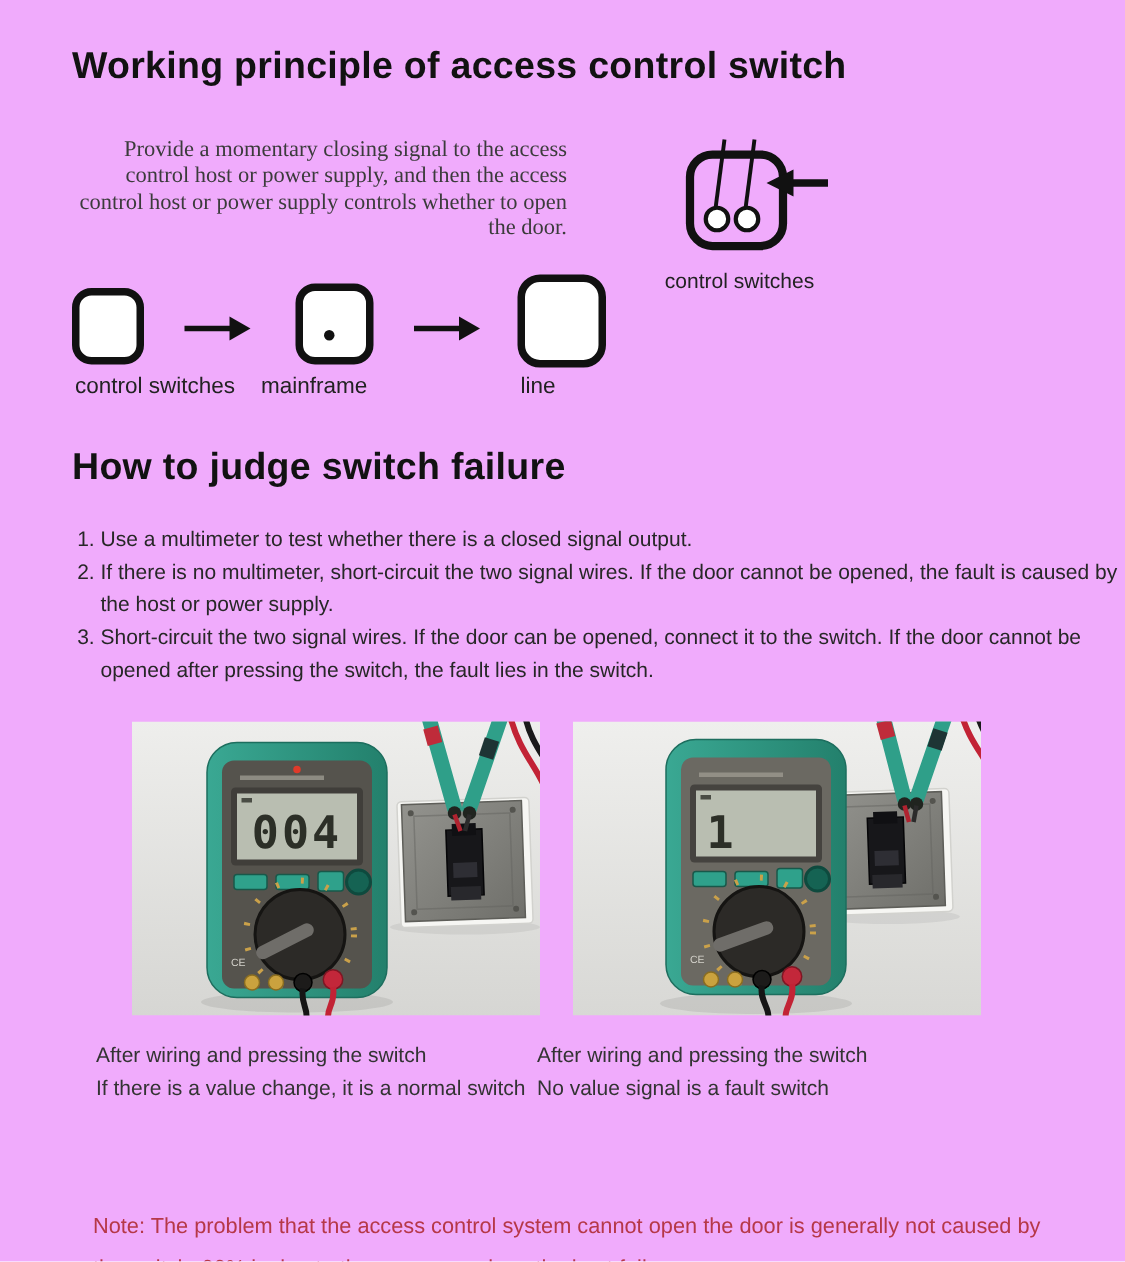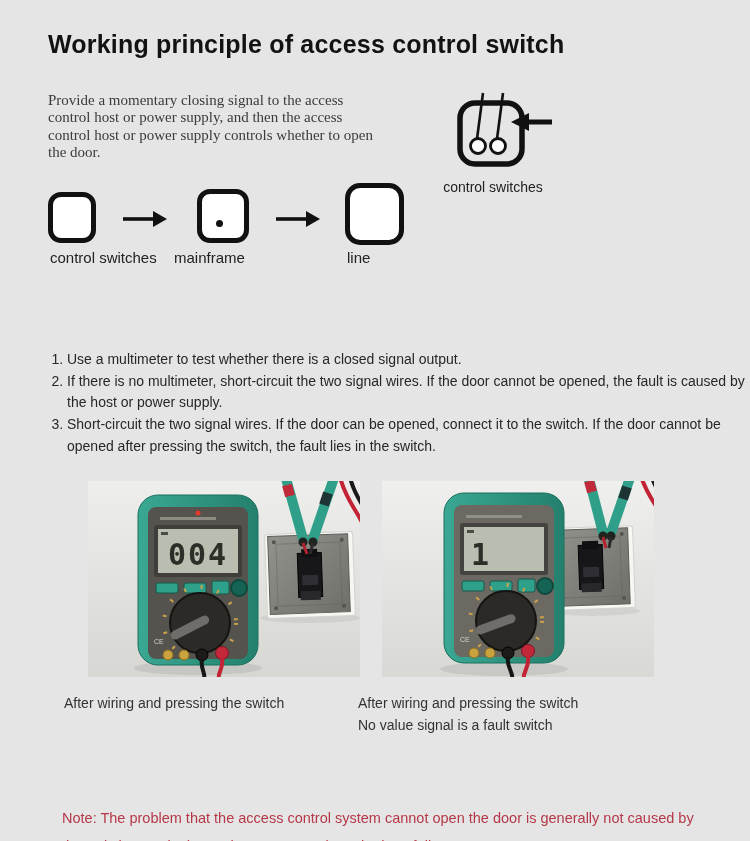--- a/index.html
+++ b/index.html
@@ -1,20 +1,20 @@
 <!DOCTYPE html>
 <html><head>
 <meta charset="utf-8">
 <style>
   html,body{margin:0;padding:0;background:#ffffff;}
-  #page{position:relative;width:750px;height:841px;background:#e5e5e5;overflow:hidden;
+  #page{position:relative;width:750px;height:841px;background:#f0abfc;overflow:hidden;
         font-family:"Liberation Sans",sans-serif;color:#1a1a1a;}
   .abs{position:absolute;}
   .h1{font-size:25px;font-weight:bold;letter-spacing:.2px;color:#121212;}
-  .serif{font-family:"Liberation Serif","DejaVu Serif",serif;}
+  .serif{font-family:"Liberation Serif","DejaVu Serif",serif;text-align:right;}
   #principle-desc{left:48px;top:92px;width:330px;font-size:15px;line-height:1.15;color:#3b3b3b;}
   #side-note{left:566px;top:113px;width:142px;font-size:13.5px;line-height:1.28;color:#4c4c4c;}
   .flow-square{border:5px solid #111;border-radius:13px;background:#fff;box-sizing:border-box;}
   .flow-label{font-size:15px;color:#222;white-space:nowrap;}
   .dot{position:absolute;width:7px;height:7px;border-radius:50%;background:#111;}
   #switch-icon-label{left:437px;top:179px;width:112px;text-align:center;font-size:14px;color:#222;}
   #steps-list{left:50px;top:349px;width:692px;margin:0;padding-left:17px;
               font-size:14px;line-height:1.55;color:#272727;}
   #steps-list li{margin:0;}
   .photo{width:272px;height:196px;display:block;}
@@ -59,20 +59,21 @@
       <line x1="1" y1="14" x2="33" y2="14" stroke="#111" stroke-width="3.6"></line>
       <polygon points="45,14 31,6 31,22" fill="#111"></polygon>
     </svg>
   </div>
   <div class="abs flow-square" style="left:345px;top:183px;width:59px;height:62px;border-width:5.5px;border-radius:15px;"></div>
 
   <div class="abs flow-label" style="left:50px;top:249px;">control switches</div>
   <div class="abs flow-label" style="left:174px;top:249px;">mainframe</div>
   <div class="abs flow-label" style="left:347px;top:249px;">line</div>
 
+  <div class="abs h1" style="left:48px;top:297px;">How to judge switch failure</div>
 
   <ol class="abs" id="steps-list">
     <li>Use a multimeter to test whether there is a closed signal output.</li>
     <li>If there is no multimeter, short-circuit the two signal wires. If the door cannot be opened, the fault is caused by the host or power supply.</li>
     <li>Short-circuit the two signal wires. If the door can be opened, connect it to the switch. If the door cannot be opened after pressing the switch, the fault lies in the switch.</li>
   </ol>
 
   <div class="abs" style="left:88px;top:481px;">
     <svg class="photo" viewBox="0 0 272 196">
       <defs>
@@ -215,20 +216,21 @@
         <circle cx="114" cy="174" r="6" fill="#1c1b1a" stroke="#000"></circle>
         <circle cx="134" cy="172" r="6.5" fill="#c3273a" stroke="#7e1623"></circle>
         <path d="M114,178 C112,188 120,194 118,200" fill="none" stroke="#151515" stroke-width="4"></path>
         <path d="M134,177 C136,188 128,194 130,200" fill="none" stroke="#c22335" stroke-width="4"></path>
       </g>
     </svg>
   </div>
 
   <div class="abs caption" style="left:64px;top:692px;">
     <div>After wiring and pressing the switch</div>
+    <div>If there is a value change, it is a normal switch</div>
   </div>
   <div class="abs caption" style="left:358px;top:692px;">
     <div>After wiring and pressing the switch</div>
     <div>No value signal is a fault switch</div>
   </div>
 
   <div class="abs" id="note-block" style="color:#b63848;margin-top:44px;">Note: The problem that the access control system cannot open the door is generally not caused by the switch, 99% is due to the power supply or the host failure.</div>
 
 </div>
 

